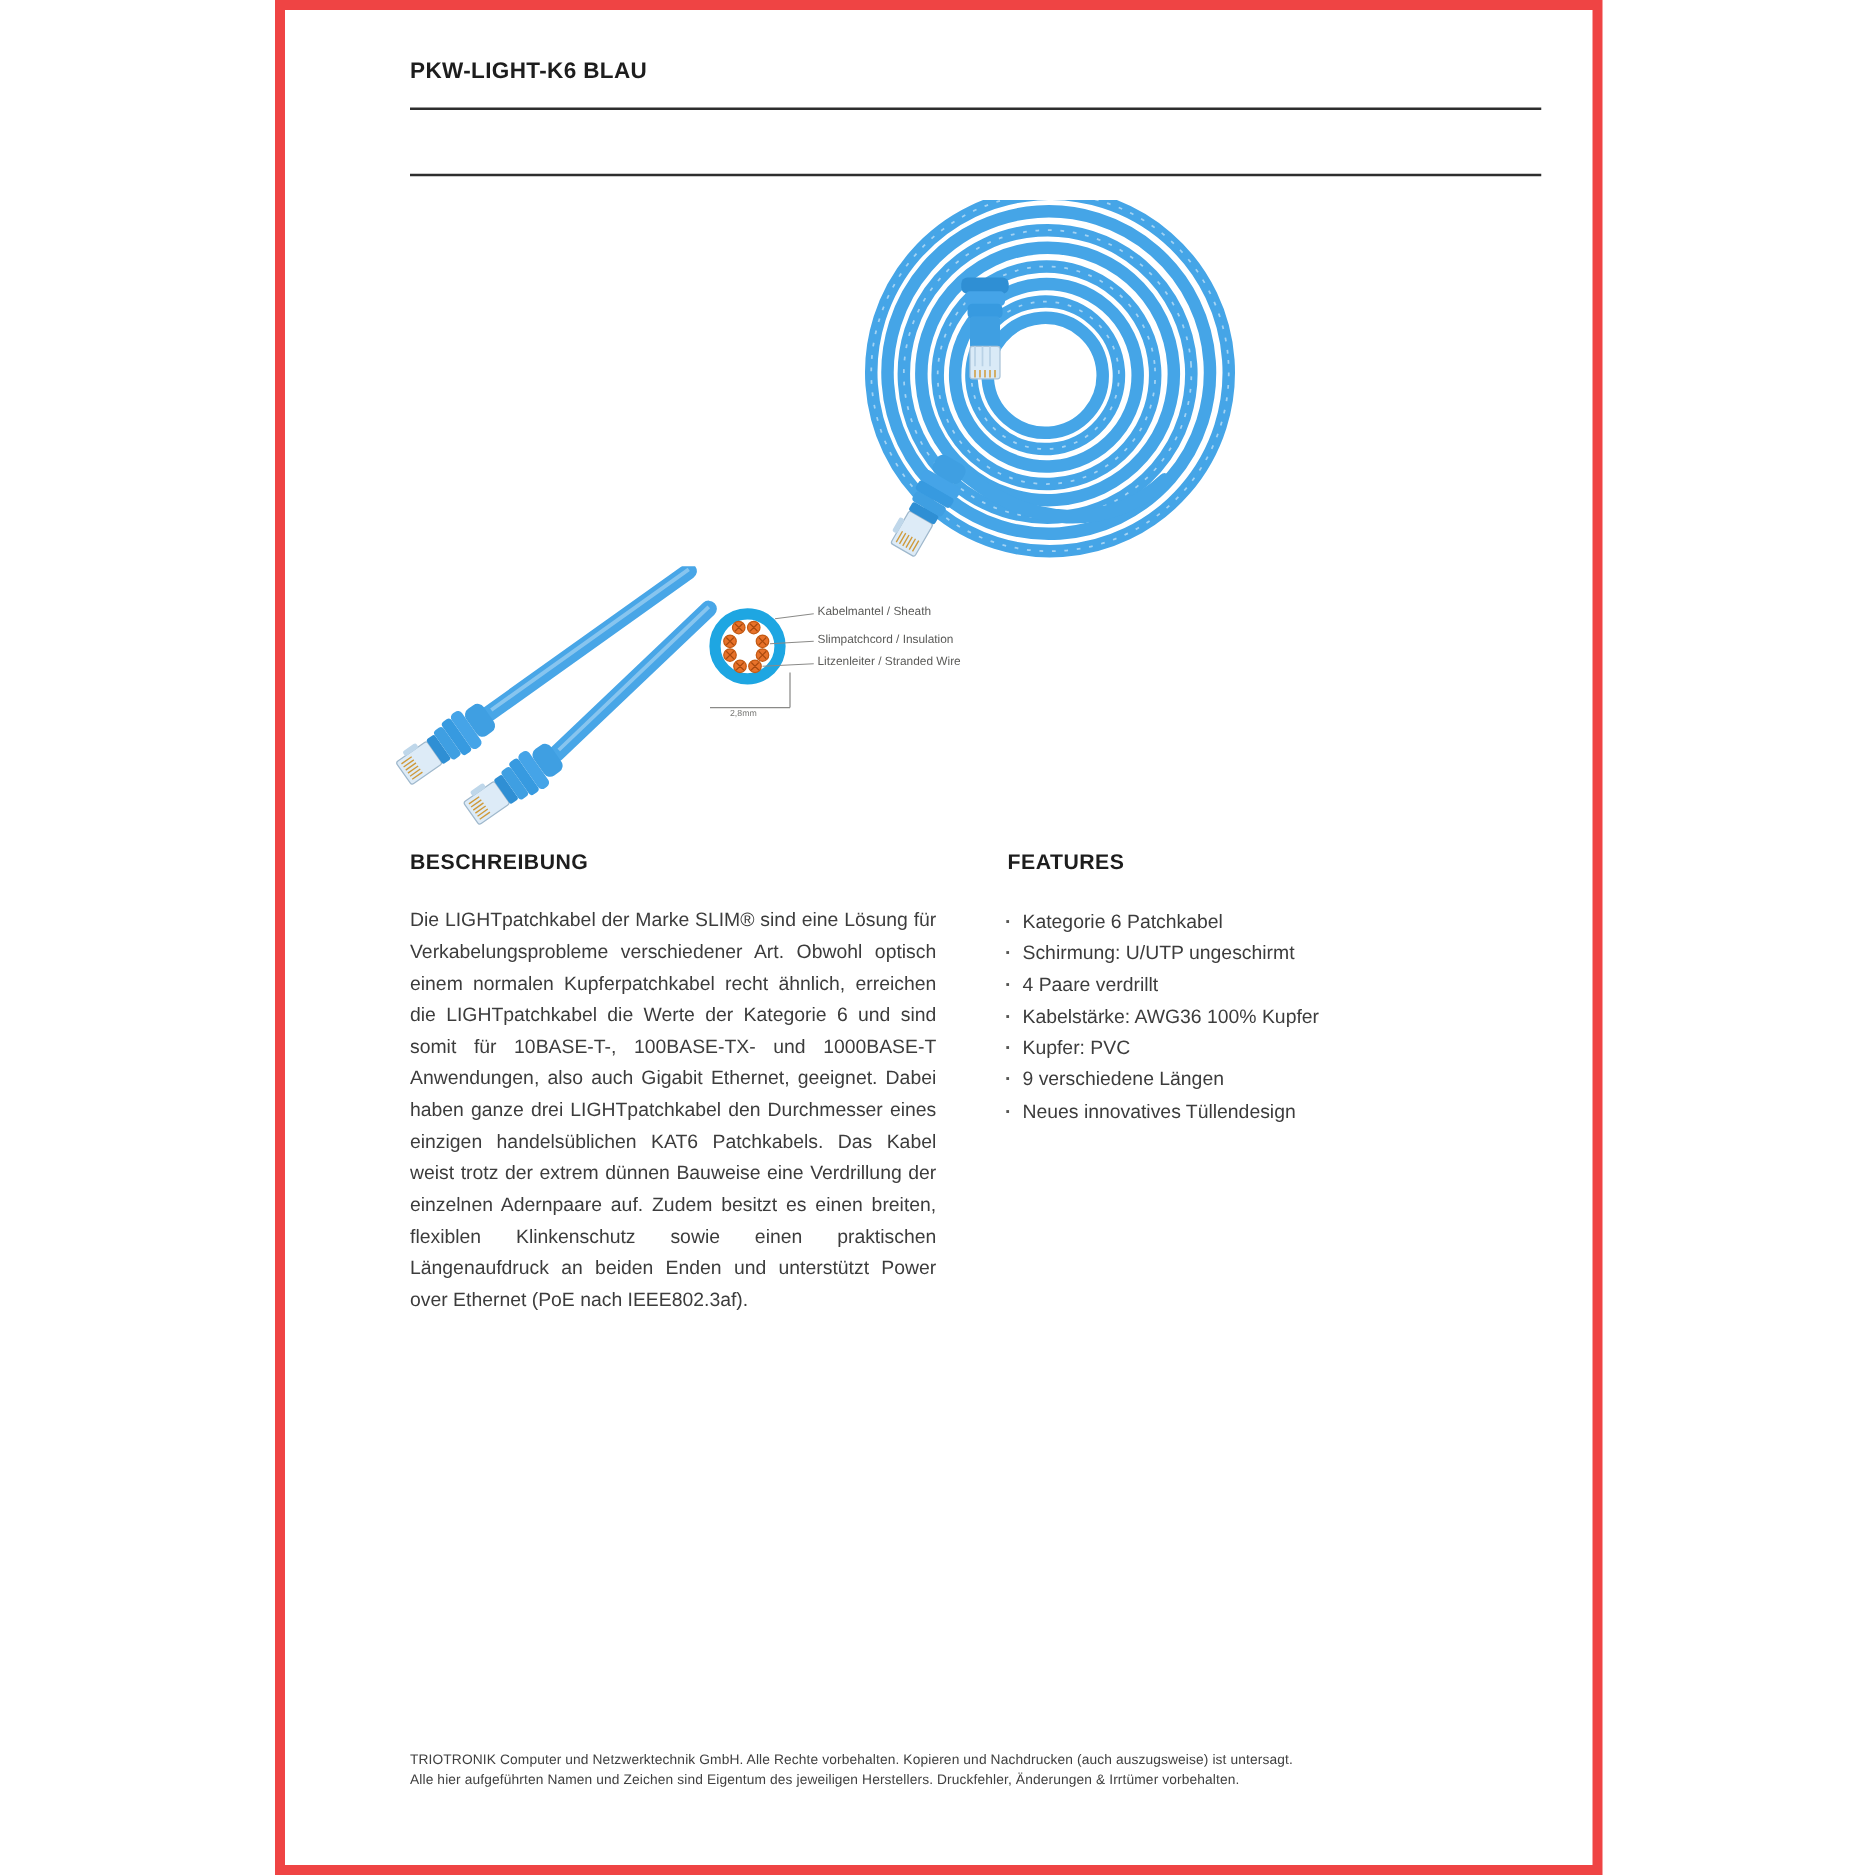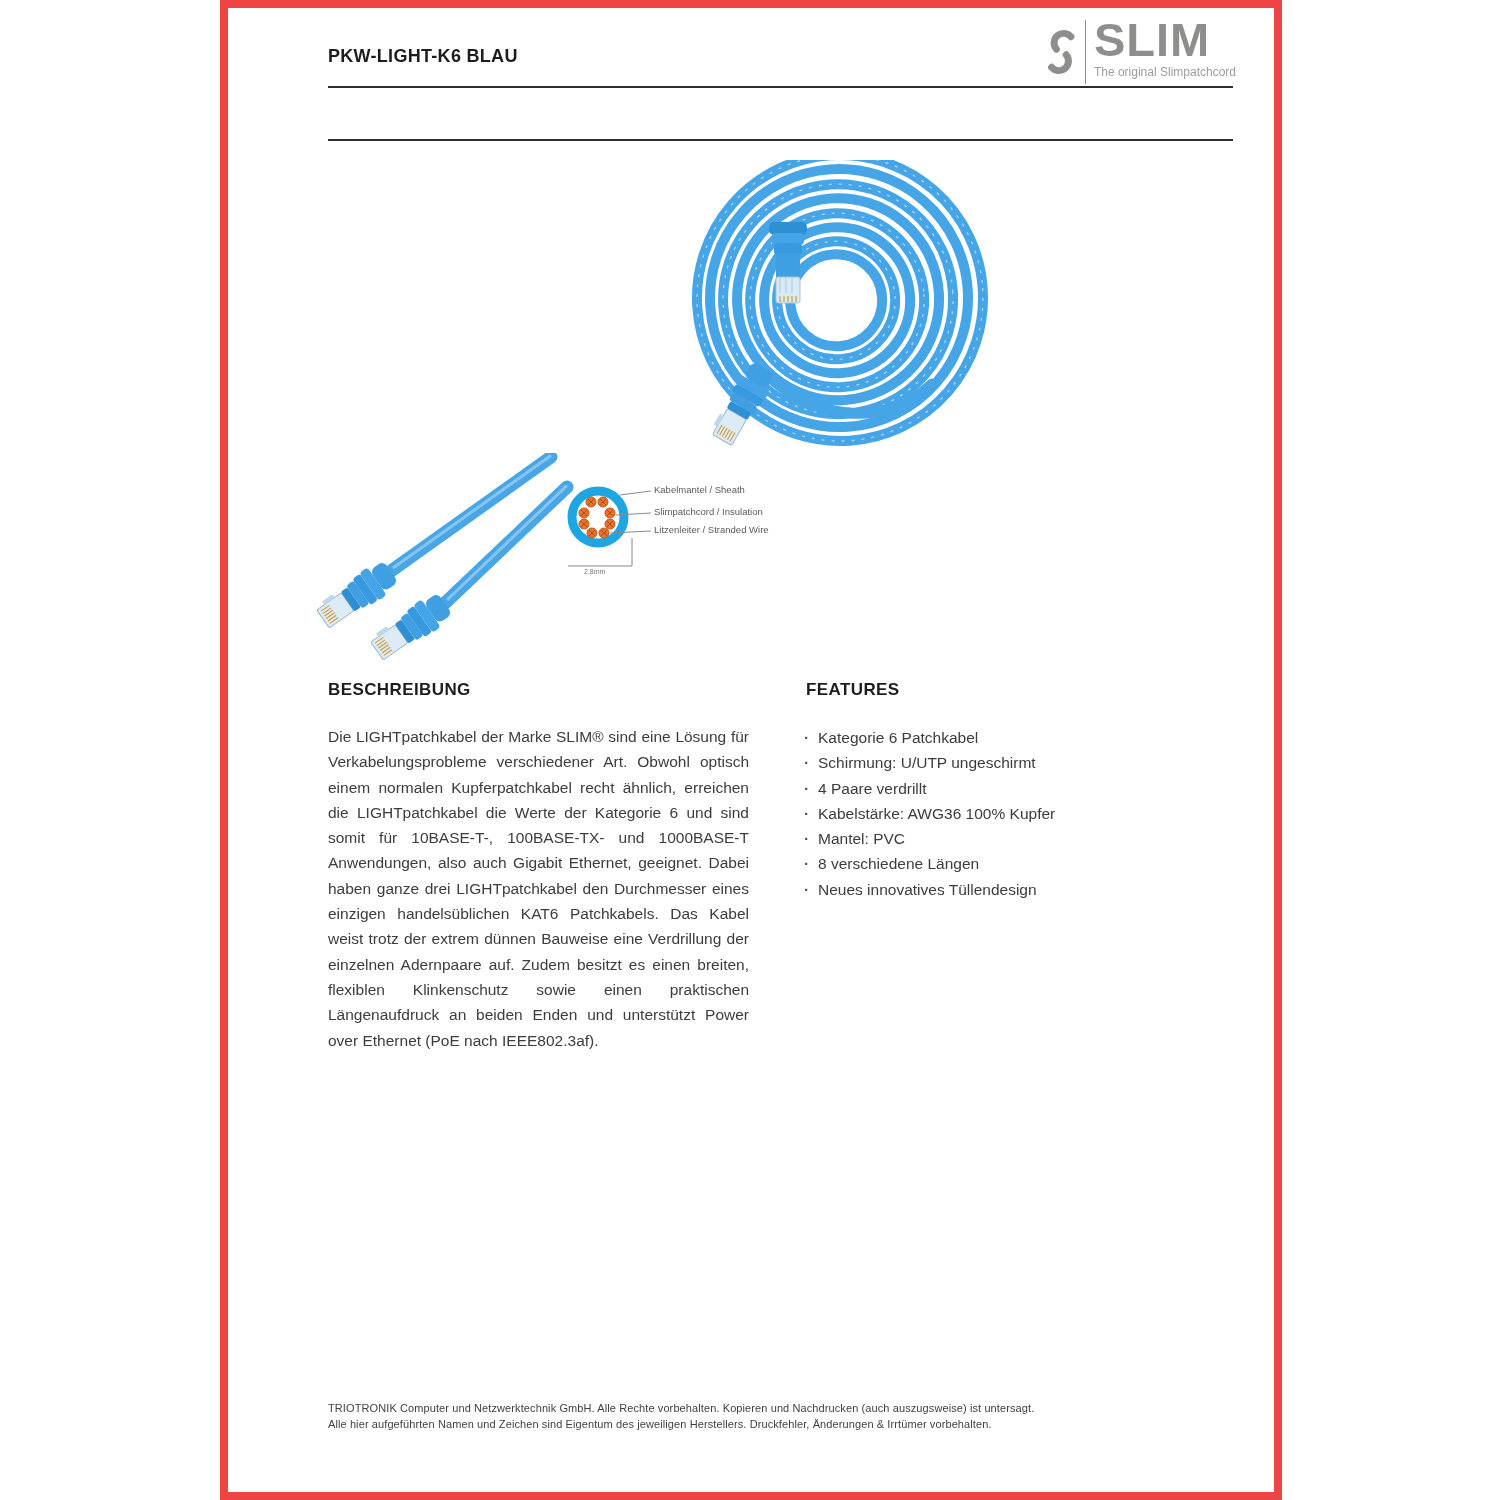--- a/index.html
+++ b/index.html
@@ -43,31 +43,20 @@
   .contact-text{font-size:11.5px;color:#f1f1ef;letter-spacing:.2px;}
 </style>
 </head>
 <body>
 
 <div class="canvas">
   <div class="page">
 
     <div class="abs product-code">PKW-LIGHT-K6 BLAU</div>
 
-    <div class="abs logo">
-      <svg width="44" height="68" viewBox="0 0 44 68">
-        <path d="M36 12 A 13.5 13.5 0 1 0 15 30" fill="none" stroke="#8e8e8c" stroke-width="10" stroke-linecap="round"></path>
-        <path d="M8 56 A 13.5 13.5 0 1 0 29 38" fill="none" stroke="#8e8e8c" stroke-width="10" stroke-linecap="round"></path>
-      </svg>
-      <div class="logo-divider"></div>
-      <div class="logo-text">
-        <span class="logo-brand">SLIM</span>
-        <span class="logo-tagline">The original Slimpatchcord</span>
-      </div>
-    </div>
 
     <div class="abs rule rule1"></div>
     <div class="abs rule rule2"></div>
 
     <svg class="abs coil-photo" width="320" height="302" viewBox="0 0 320 302">
       <defs>
         <g id="rj45a">
           <rect x="0" y="-11" width="30" height="22" rx="2" fill="#ddebf7" stroke="#9fb8cc" stroke-width="1"></rect>
           <path d="M3 -7.5 h10 M3 -4.5 h10 M3 -1.5 h10 M3 1.5 h10 M3 4.5 h10 M3 7.5 h10" stroke="#cf9a3a" stroke-width="1.1" fill="none"></path>
           <rect x="9" y="-15" width="13" height="4.5" rx="2" fill="#bfd7ea"></rect>
@@ -180,25 +169,25 @@
       <div class="feat-item">
         <span class="feat-bullet">·</span>
         <span>4 Paare verdrillt</span>
       </div>
       <div class="feat-item">
         <span class="feat-bullet">·</span>
         <span>Kabelstärke: AWG36 100% Kupfer</span>
       </div>
       <div class="feat-item">
         <span class="feat-bullet">·</span>
-        <span>Mantel: PVC</span>
+        <span>Kupfer: PVC</span>
       </div>
       <div class="feat-item">
         <span class="feat-bullet">·</span>
-        <span>8 verschiedene Längen</span>
+        <span>9 verschiedene Längen</span>
       </div>
       <div class="feat-item">
         <span class="feat-bullet">·</span>
         <span>Neues innovatives Tüllendesign</span>
       </div>
     </div>
 
     <div class="abs legal legal1">TRIOTRONIK Computer und Netzwerktechnik GmbH. Alle Rechte vorbehalten. Kopieren und Nachdrucken (auch auszugsweise) ist untersagt.</div>
     <div class="abs legal legal2">Alle hier aufgeführten Namen und Zeichen sind Eigentum des jeweiligen Herstellers. Druckfehler, Änderungen &amp; Irrtümer vorbehalten.</div>
 

